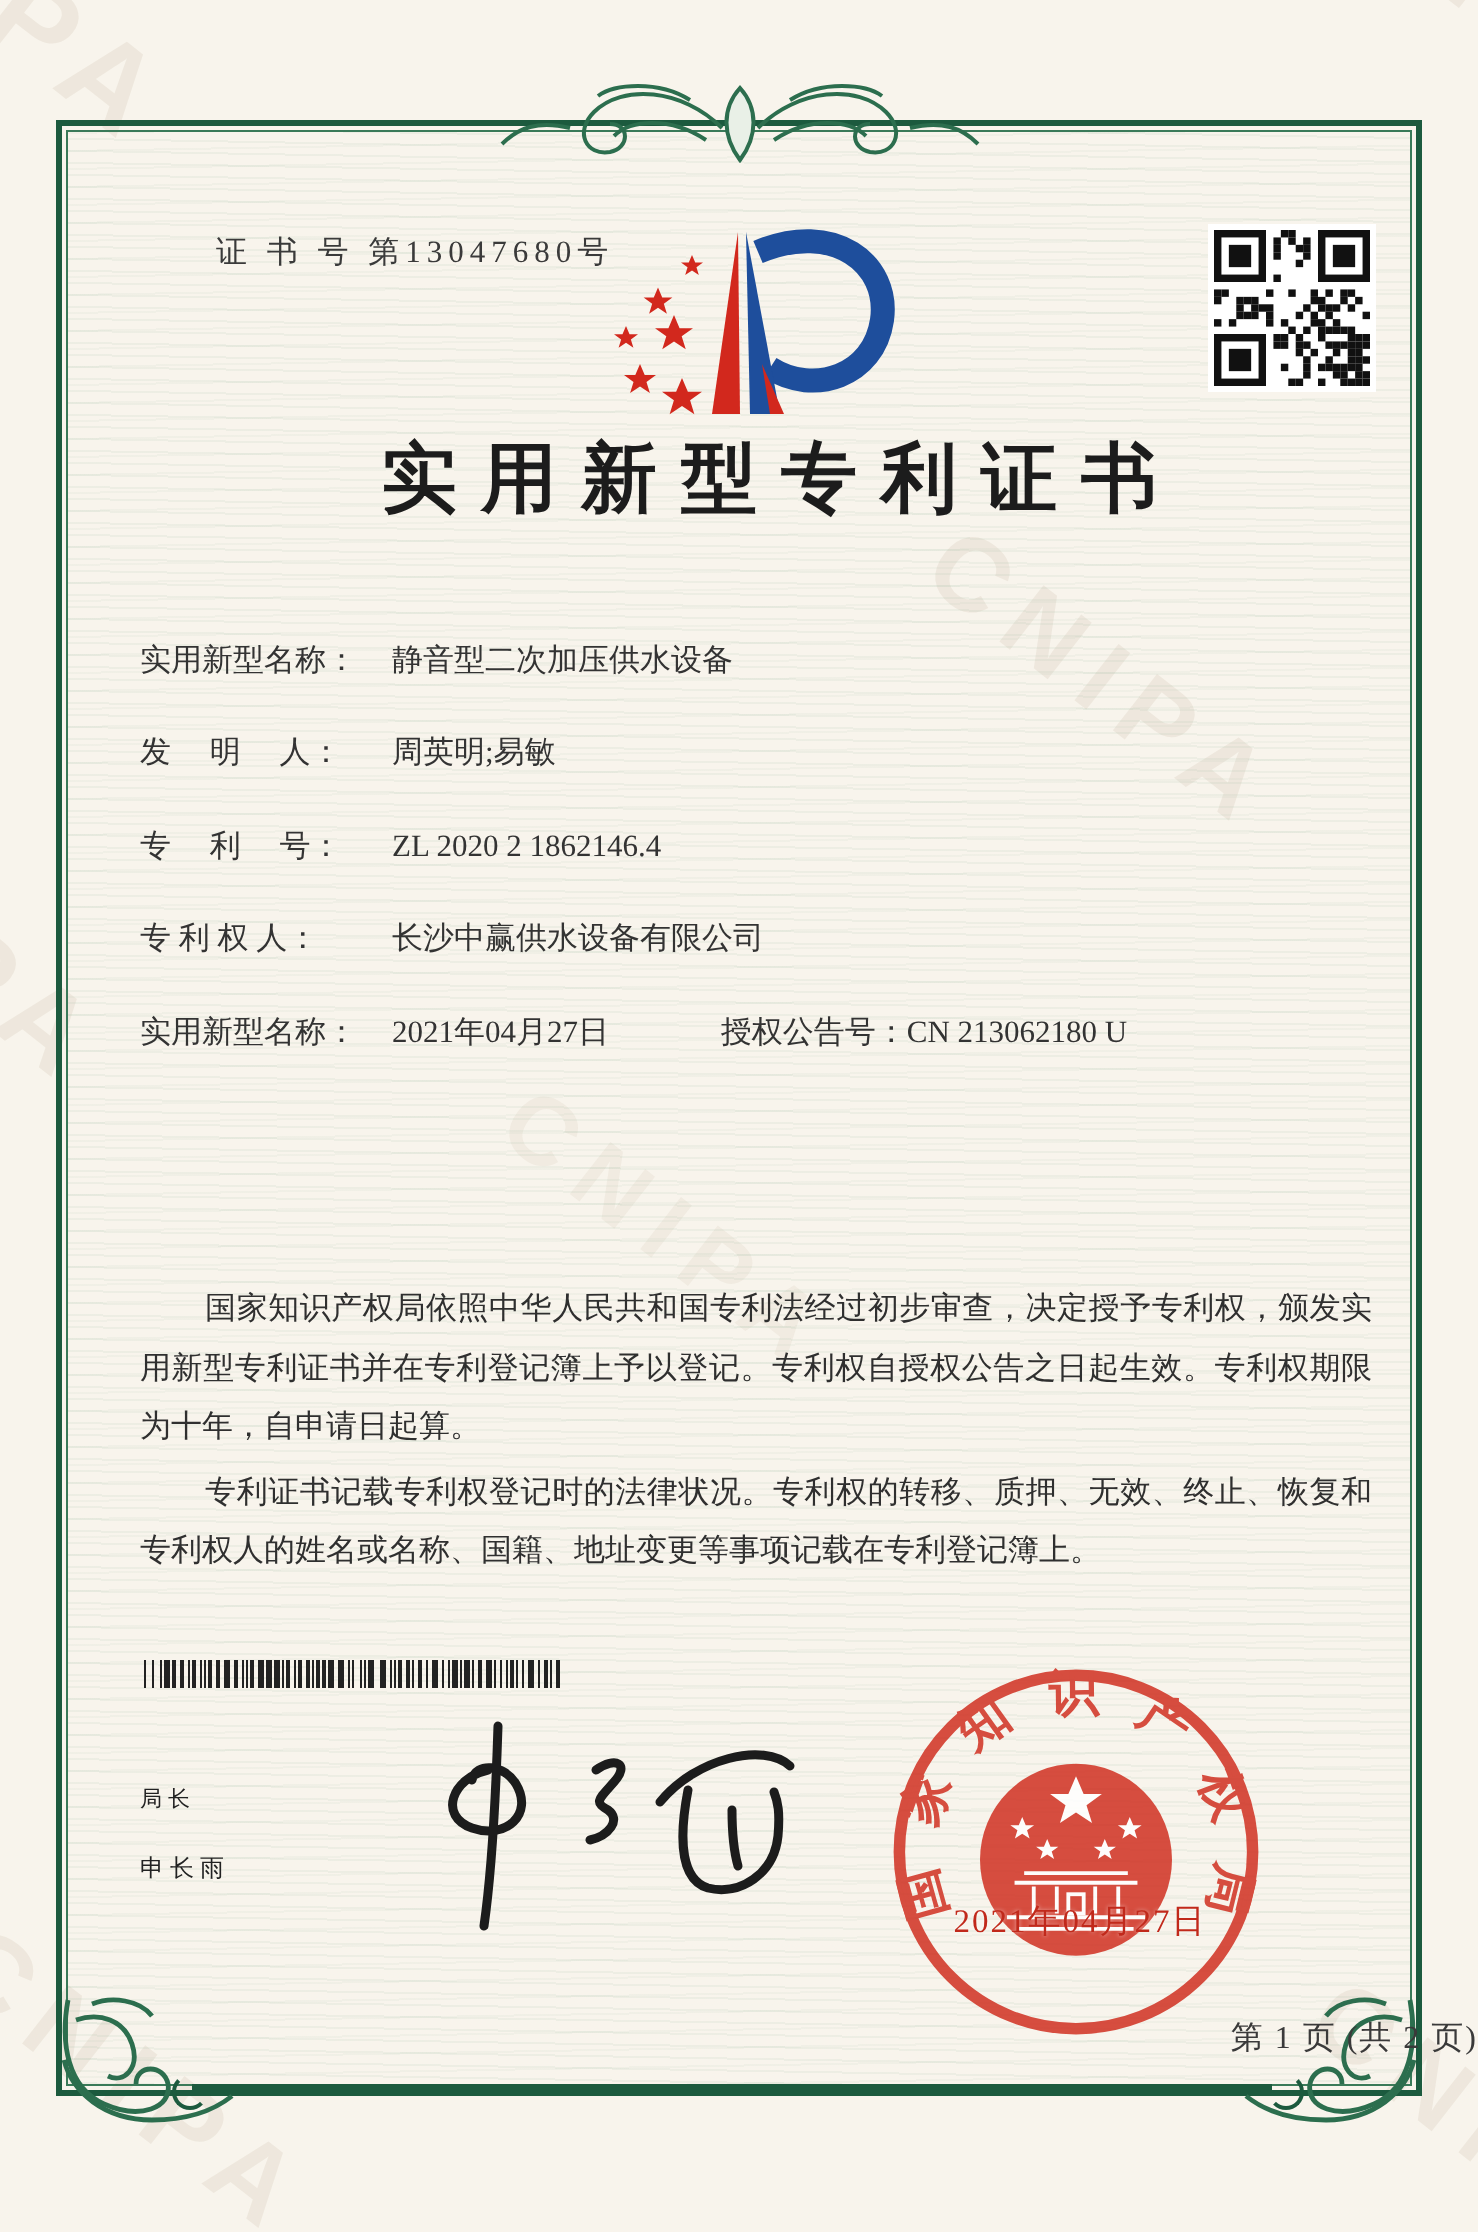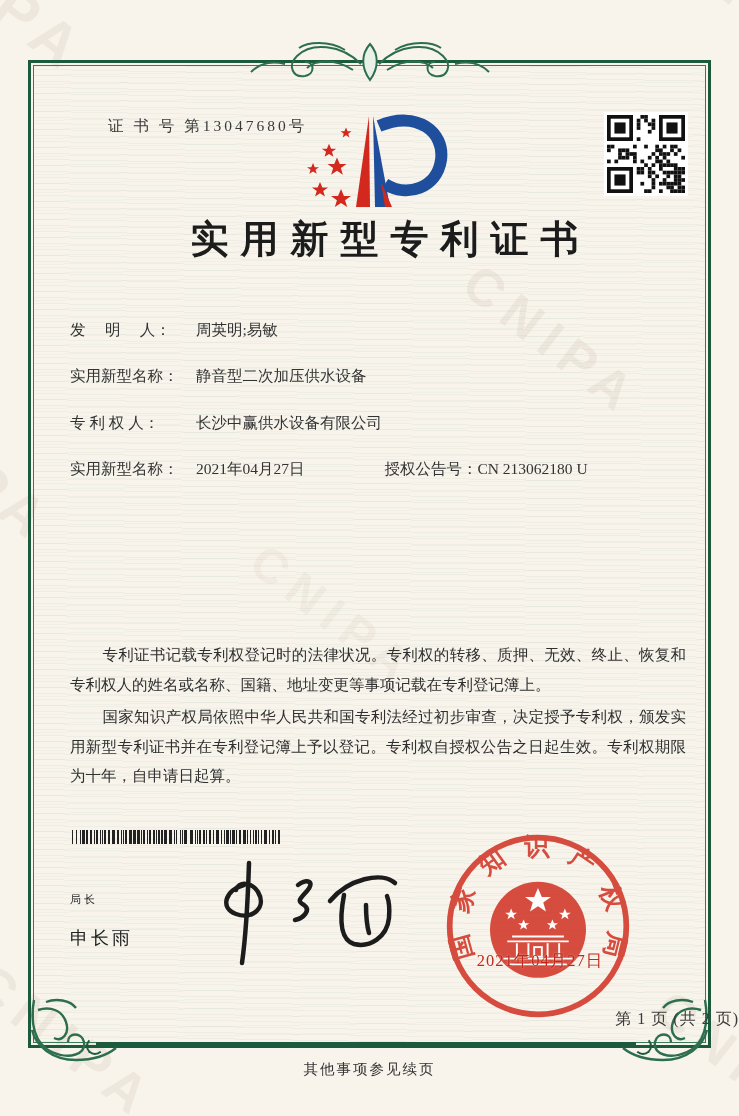--- a/index.html
+++ b/index.html
@@ -19,29 +19,29 @@
   .band-curl{position:absolute;top:1037px;width:14px;height:14px;border:2px solid #1c5a3e;
       border-radius:50%;border-top-color:transparent;border-right-color:transparent;background:transparent;}
   .cert-no{position:absolute;left:68px;top:116px;font-size:15.5px;letter-spacing:3px;color:#3a3a3a;margin-left:40px;}
   .logo{position:absolute;left:293px;top:104px;}
   .qr{position:absolute;left:604px;top:112px;width:78px;height:78px;background:#fff;padding:3px;}
   .title{position:absolute;left:16px;top:214px;width:100%;text-align:center;
       font-size:38px;font-weight:bold;letter-spacing:12px;color:#1c1c1c;padding-left:10px;box-sizing:border-box;}
   .fields{position:absolute;left:70px;top:320px;width:600px;}
   .field-row{height:46.4px;font-size:15.5px;color:#333;white-space:nowrap;}
   .field-label{display:inline-block;min-width:126px;}
-  .field-pair2{margin-left:76px;}
+  .field-pair2{margin-left:52px;}
   .paras{position:absolute;left:70px;top:640px;width:616px;font-size:15.5px;
       line-height:29.5px;color:#2f2f2f;text-align:justify;}
   .paras p{margin:0 0 3px 0;text-indent:2.1em;}
   .barcode{position:absolute;left:70px;top:830px;}
   .signer-title{position:absolute;left:70px;top:892px;font-family:"Liberation Sans","DejaVu Sans",sans-serif;
       font-size:11px;letter-spacing:3px;color:#222;}
   .signer-name{position:absolute;left:70px;top:926px;font-family:"Liberation Sans","DejaVu Sans",sans-serif;
-      font-size:18px;letter-spacing:3px;color:#222;}
+      font-size:12px;letter-spacing:3px;color:#222;}
   .signature{position:absolute;left:186px;top:855px;}
   .seal{position:absolute;left:442px;top:830px;opacity:0.93;}
   .seal-date{position:absolute;left:452px;top:950px;width:176px;text-align:center;
       font-size:16.5px;color:#c1291b;letter-spacing:1px;white-space:nowrap;
       text-shadow:0 0 2px rgba(255,255,255,0.55);}
   .page-info{position:absolute;left:0;top:1009px;width:100%;text-align:right;
       font-size:16px;color:#3a3a3a;letter-spacing:1px;}
   .footer-note{position:absolute;left:0;top:1060px;width:100%;text-align:center;
       font-size:14.5px;color:#333;letter-spacing:2px;}
   .ornament-top{position:absolute;left:249px;top:34px;}
@@ -234,39 +234,42 @@
       <rect x="64" y="8" width="12" height="12" fill="#111"></rect>
       <rect x="0" y="56" width="28" height="28" fill="#111"></rect>
       <rect x="4" y="60" width="20" height="20" fill="#fff"></rect>
       <rect x="8" y="64" width="12" height="12" fill="#111"></rect>
     </svg>
 
   <div class="title">实用新型专利证书</div>
 
   <div class="fields">
     <div class="field-row">
+      <span class="field-label">实用新型名称：</span><span>静音型二次加压供水设备</span>
+    </div>
+    <div class="field-row">
       <span class="field-label">发　 明 　人：</span><span>周英明;易敏</span>
     </div>
     <div class="field-row">
-      <span class="field-label">实用新型名称：</span><span>静音型二次加压供水设备</span>
+      <span class="field-label">专　 利 　号：</span><span>ZL 2020 2 1862146.4</span>
     </div>
     <div class="field-row">
       <span class="field-label">专 利 权 人：</span><span>长沙中赢供水设备有限公司</span>
     </div>
     <div class="field-row">
       <span class="field-label">实用新型名称：</span><span>2021年04月27日</span>
       <span class="field-pair2">
         <span>授权公告号：</span><span>CN 213062180 U</span>
       </span>
     </div>
   </div>
 
   <div class="paras">
+    <p>国家知识产权局依照中华人民共和国专利法经过初步审查，决定授予专利权，颁发实用新型专利证书并在专利登记簿上予以登记。专利权自授权公告之日起生效。专利权期限为十年，自申请日起算。</p>
     <p>专利证书记载专利权登记时的法律状况。专利权的转移、质押、无效、终止、恢复和专利权人的姓名或名称、国籍、地址变更等事项记载在专利登记簿上。</p>
-    <p>国家知识产权局依照中华人民共和国专利法经过初步审查，决定授予专利权，颁发实用新型专利证书并在专利登记簿上予以登记。专利权自授权公告之日起生效。专利权期限为十年，自申请日起算。</p>
   </div>
 
   <svg id="bc" class="barcode" width="216" height="14" viewBox="0 0 216 14">
       <rect x="2" y="0" width="1" height="14" fill="#222"></rect>
       <rect x="6" y="0" width="1" height="14" fill="#222"></rect>
       <rect x="10" y="0" width="1" height="14" fill="#222"></rect>
       <rect x="12" y="0" width="3" height="14" fill="#222"></rect>
       <rect x="16" y="0" width="2" height="14" fill="#222"></rect>
       <rect x="20" y="0" width="2" height="14" fill="#222"></rect>
       <rect x="24" y="0" width="1" height="14" fill="#222"></rect>
@@ -365,15 +368,14 @@
           <path d="M64,134 L136,134"></path>
           <path d="M70,140 L130,140"></path>
           <rect x="96" y="122" width="8" height="10"></rect>
         </g>
       </g>
     </g>
   </svg>
   <div class="seal-date">2021年04月27日</div>
 
   <div class="page-info">第 1 页 (共 2 页)</div>
-  <div class="footer-note">其他事项参见续页</div>
 
 </div>
 
 </body></html>

